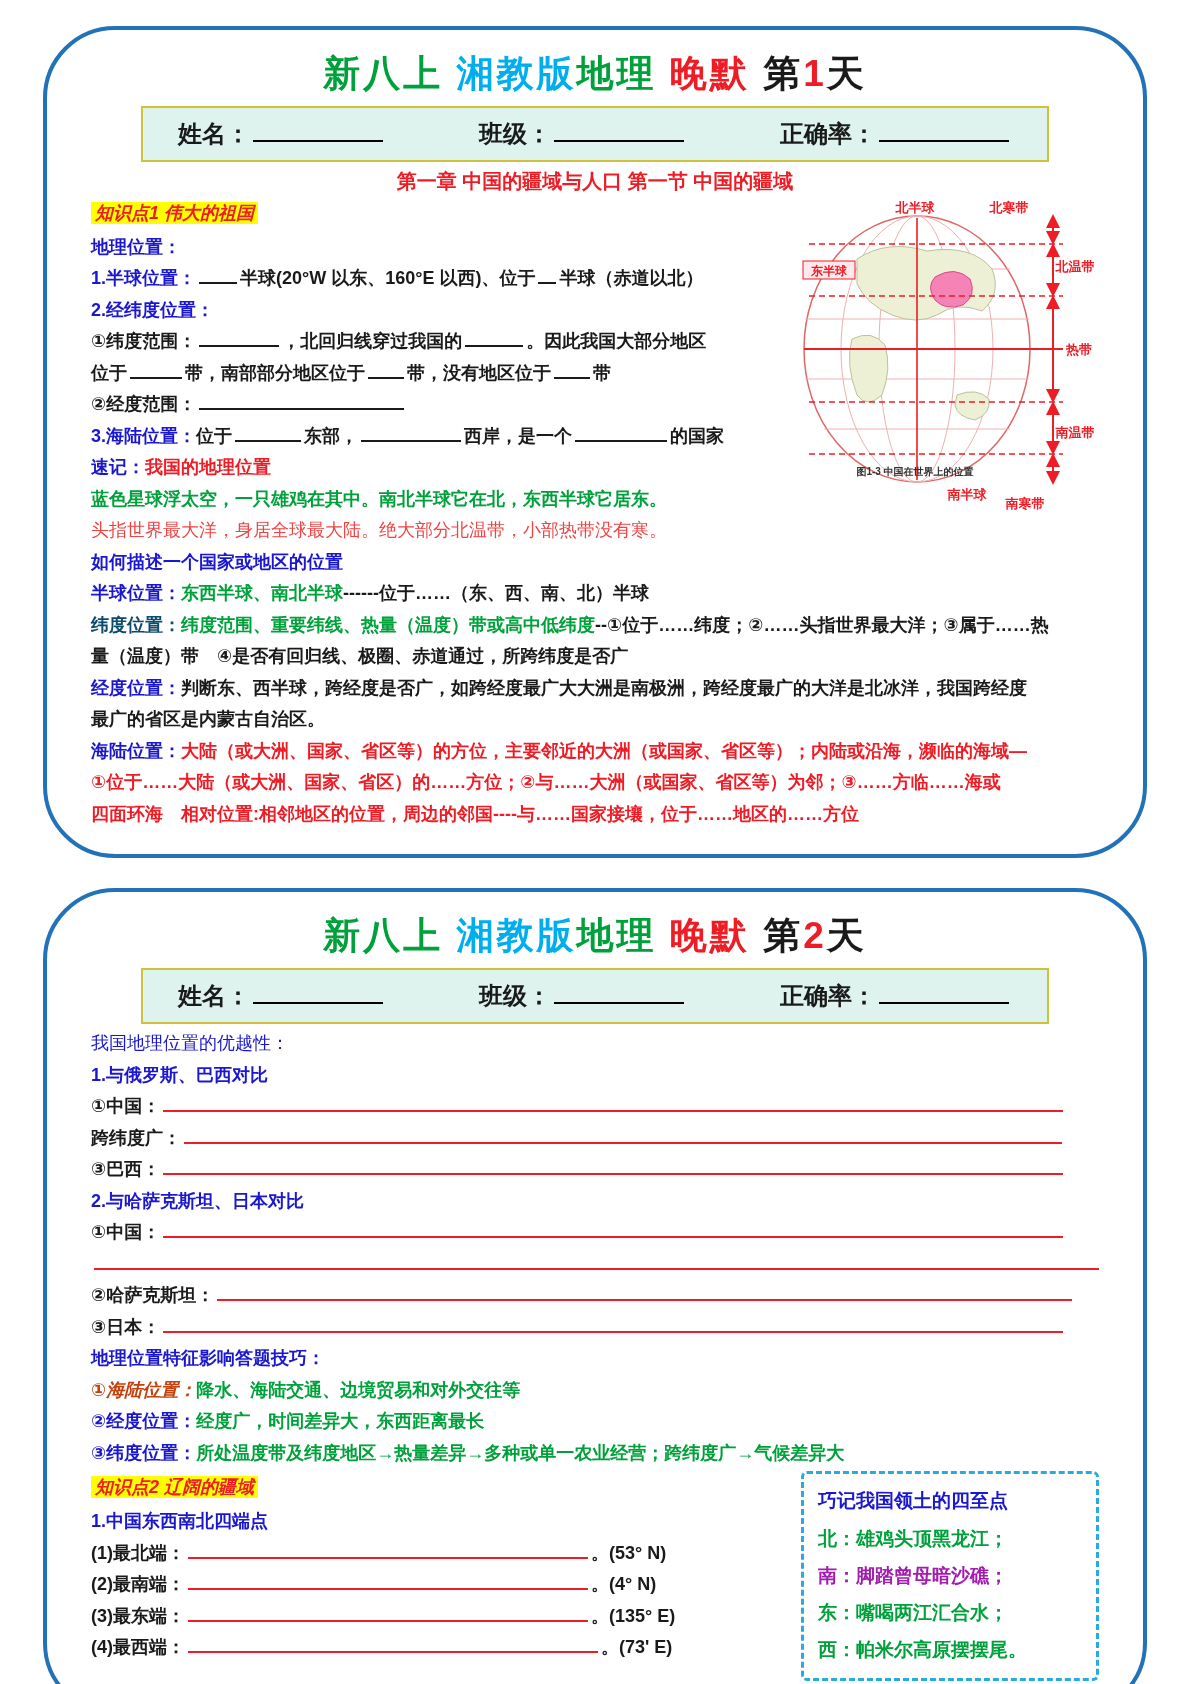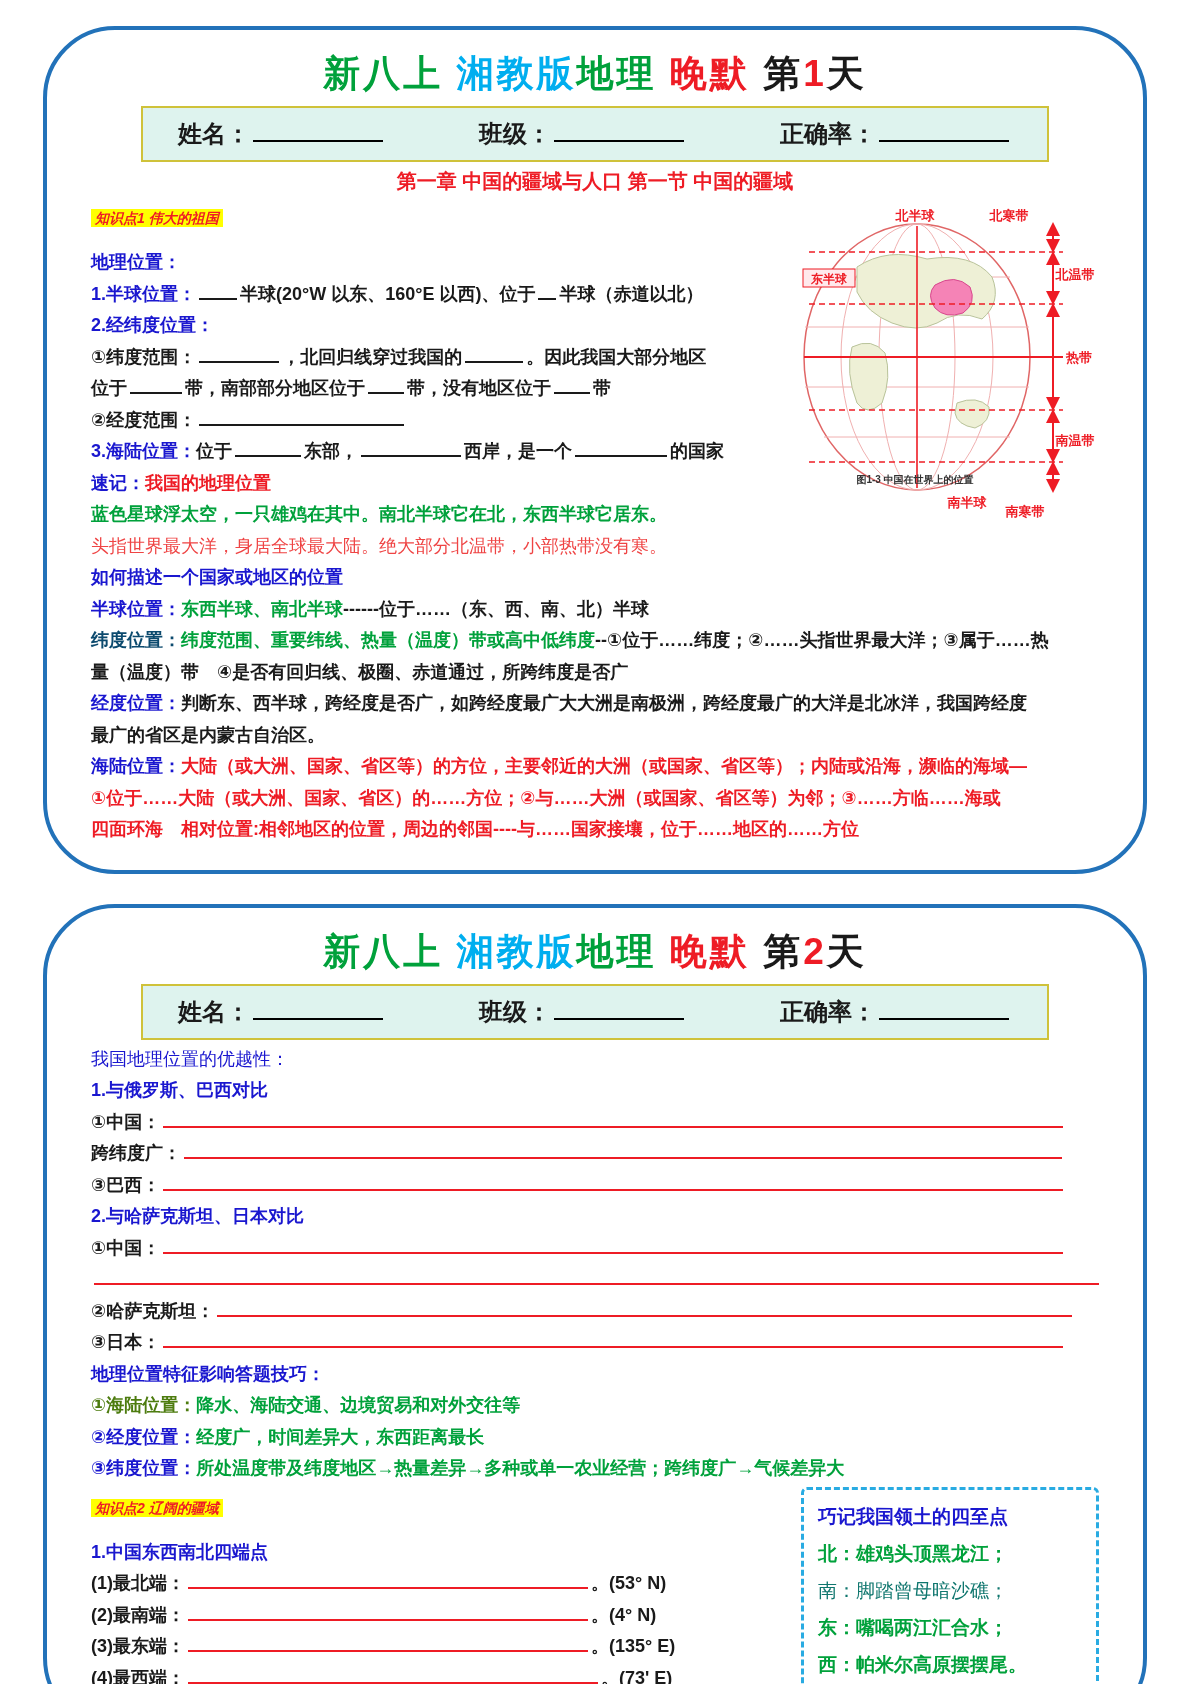--- a/index.html
+++ b/index.html
@@ -6,21 +6,21 @@
   body{width:1190px;font-family:"Liberation Sans","DejaVu Sans",sans-serif;}
   .panel{box-sizing:border-box;width:1104px;margin:26px auto 30px;border:4px solid #2272b9;border-radius:72px;padding:16px 44px 24px;background:#fff;}
   .title{margin-top:4px;}
   .title .line{text-align:center;font-size:37px;letter-spacing:3px;line-height:1.3;}
   .header-box{box-sizing:border-box;width:90%;margin:8px auto 4px;background:#def3ee;border:2px solid #cfc23a;display:flex;justify-content:space-around;align-items:flex-end;padding:10px 12px;font-size:24px;font-weight:bold;color:#1a1a1a;gap:48px;}
   .hfield{white-space:nowrap;}
   .hblank{width:130px;}
   .chapter{text-align:center;color:#ee1c25;font-weight:bold;font-size:20px;margin:6px 0 4px;}
   .content{font-size:18px;}
   .line{line-height:1.75;min-height:28px;white-space:normal;}
-  .line.kp{font-size:14px;font-style:italic;line-height:1.6;margin:12px 0;}
+  .line.kp{font-size:18px;font-style:italic;line-height:1.6;margin:4px 0;}
   .seg.hl{background:#ffff00;padding:1px 4px;}
   .blank{display:inline-block;height:15px;border-bottom:2px solid #000;margin:0 3px;vertical-align:baseline;}
   .map-wrap{float:right;width:302px;margin:0 0 6px 12px;}
   .tip-box{float:right;box-sizing:border-box;width:298px;border:3px dashed #29abe2;border-radius:6px;padding:8px 14px 10px;margin:2px 0 6px 16px;background:#fff;}
   .tip-box .line{font-size:19px;line-height:1.95;white-space:nowrap;}
   .clear{clear:both;height:0;}
   svg text{font-family:"Liberation Sans","DejaVu Sans",sans-serif;}
 </style>
 </head>
 <body>
@@ -147,29 +147,29 @@
         <div class="line"><span class="seg" style="color: rgb(26, 23, 207); font-weight: bold;">1.与俄罗斯、巴西对比</span></div>
         <div class="line"><span class="seg" style="color: rgb(26, 26, 26); font-weight: bold;">①中国：</span><span class="blank" style="width: 900px; border-bottom-color: rgb(238, 28, 37);"></span></div>
         <div class="line"><span class="seg" style="color: rgb(26, 26, 26); font-weight: bold;">跨纬度广：</span><span class="blank" style="width: 878px; border-bottom-color: rgb(238, 28, 37);"></span></div>
         <div class="line"><span class="seg" style="color: rgb(26, 26, 26); font-weight: bold;">③巴西：</span><span class="blank" style="width: 900px; border-bottom-color: rgb(238, 28, 37);"></span></div>
         <div class="line"><span class="seg" style="color: rgb(26, 23, 207); font-weight: bold;">2.与哈萨克斯坦、日本对比</span></div>
         <div class="line"><span class="seg" style="color: rgb(26, 26, 26); font-weight: bold;">①中国：</span><span class="blank" style="width: 900px; border-bottom-color: rgb(238, 28, 37);"></span></div>
         <div class="line"><span class="blank" style="width: 1005px; border-bottom-color: rgb(238, 28, 37);"></span></div>
         <div class="line"><span class="seg" style="color: rgb(26, 26, 26); font-weight: bold;">②哈萨克斯坦：</span><span class="blank" style="width: 855px; border-bottom-color: rgb(238, 28, 37);"></span></div>
         <div class="line"><span class="seg" style="color: rgb(26, 26, 26); font-weight: bold;">③日本：</span><span class="blank" style="width: 900px; border-bottom-color: rgb(238, 28, 37);"></span></div>
         <div class="line"><span class="seg" style="color: rgb(26, 23, 207); font-weight: bold;">地理位置特征影响答题技巧：</span></div>
-        <div class="line"><span class="seg" style="color: #4d7c0f; font-weight: bold;">①海陆位置：</span><span class="seg" style="color: rgb(0, 161, 59); font-weight: bold;">降水、海陆交通、边境贸易和对外交往等</span></div>
+        <div class="line"><span class="seg" style="color: #c2410c; font-weight: bold; font-style: italic;">①海陆位置：</span><span class="seg" style="color: rgb(0, 161, 59); font-weight: bold;">降水、海陆交通、边境贸易和对外交往等</span></div>
         <div class="line"><span class="seg" style="color: rgb(26, 23, 207); font-weight: bold;">②经度位置：</span><span class="seg" style="color: rgb(0, 161, 59); font-weight: bold;">经度广，时间差异大，东西距离最长</span></div>
         <div class="line"><span class="seg" style="color: rgb(26, 23, 207); font-weight: bold;">③纬度位置：</span><span class="seg" style="color: rgb(0, 161, 59); font-weight: bold;">所处温度带及纬度地区→热量差异→多种或单一农业经营；跨纬度广→气候差异大</span></div>
       </div>
 
     <div class="tip-box">
         <div class="line"><span class="seg" style="color: rgb(26, 23, 207); font-weight: bold; text-align: right;">巧记我国领土的四至点</span></div>
         <div class="line"><span class="seg" style="color: rgb(0, 161, 59); font-weight: bold;">北：雄鸡头顶黑龙江；</span></div>
-        <div class="line"><span class="seg" style="color: #0f766e; font-weight: normal;">南：脚踏曾母暗沙礁；</span></div>
+        <div class="line"><span class="seg" style="color: #a21caf; font-weight: bold;">南：脚踏曾母暗沙礁；</span></div>
         <div class="line"><span class="seg" style="color: rgb(0, 161, 59); font-weight: bold;">东：嘴喝两江汇合水；</span></div>
         <div class="line"><span class="seg" style="color: rgb(0, 161, 59); font-weight: bold;">西：帕米尔高原摆摆尾。</span></div>
       </div>
 
     <div>
         <div class="line kp"><span class="seg hl" style="color: rgb(238, 28, 37); font-weight: bold;">知识点2 辽阔的疆域</span></div>
         <div class="line"><span class="seg" style="color: rgb(26, 23, 207); font-weight: bold;">1.中国东西南北四端点</span></div>
         <div class="line"><span class="seg" style="color: rgb(26, 26, 26); font-weight: bold;">(1)最北端：</span><span class="blank" style="width: 400px; border-bottom-color: rgb(238, 28, 37);"></span><span class="seg" style="color: rgb(26, 26, 26); font-weight: bold;">。(53° N)</span></div>
         <div class="line"><span class="seg" style="color: rgb(26, 26, 26); font-weight: bold;">(2)最南端：</span><span class="blank" style="width: 400px; border-bottom-color: rgb(238, 28, 37);"></span><span class="seg" style="color: rgb(26, 26, 26); font-weight: bold;">。(4° N)</span></div>
         <div class="line"><span class="seg" style="color: rgb(26, 26, 26); font-weight: bold;">(3)最东端：</span><span class="blank" style="width: 400px; border-bottom-color: rgb(238, 28, 37);"></span><span class="seg" style="color: rgb(26, 26, 26); font-weight: bold;">。(135° E)</span></div>

